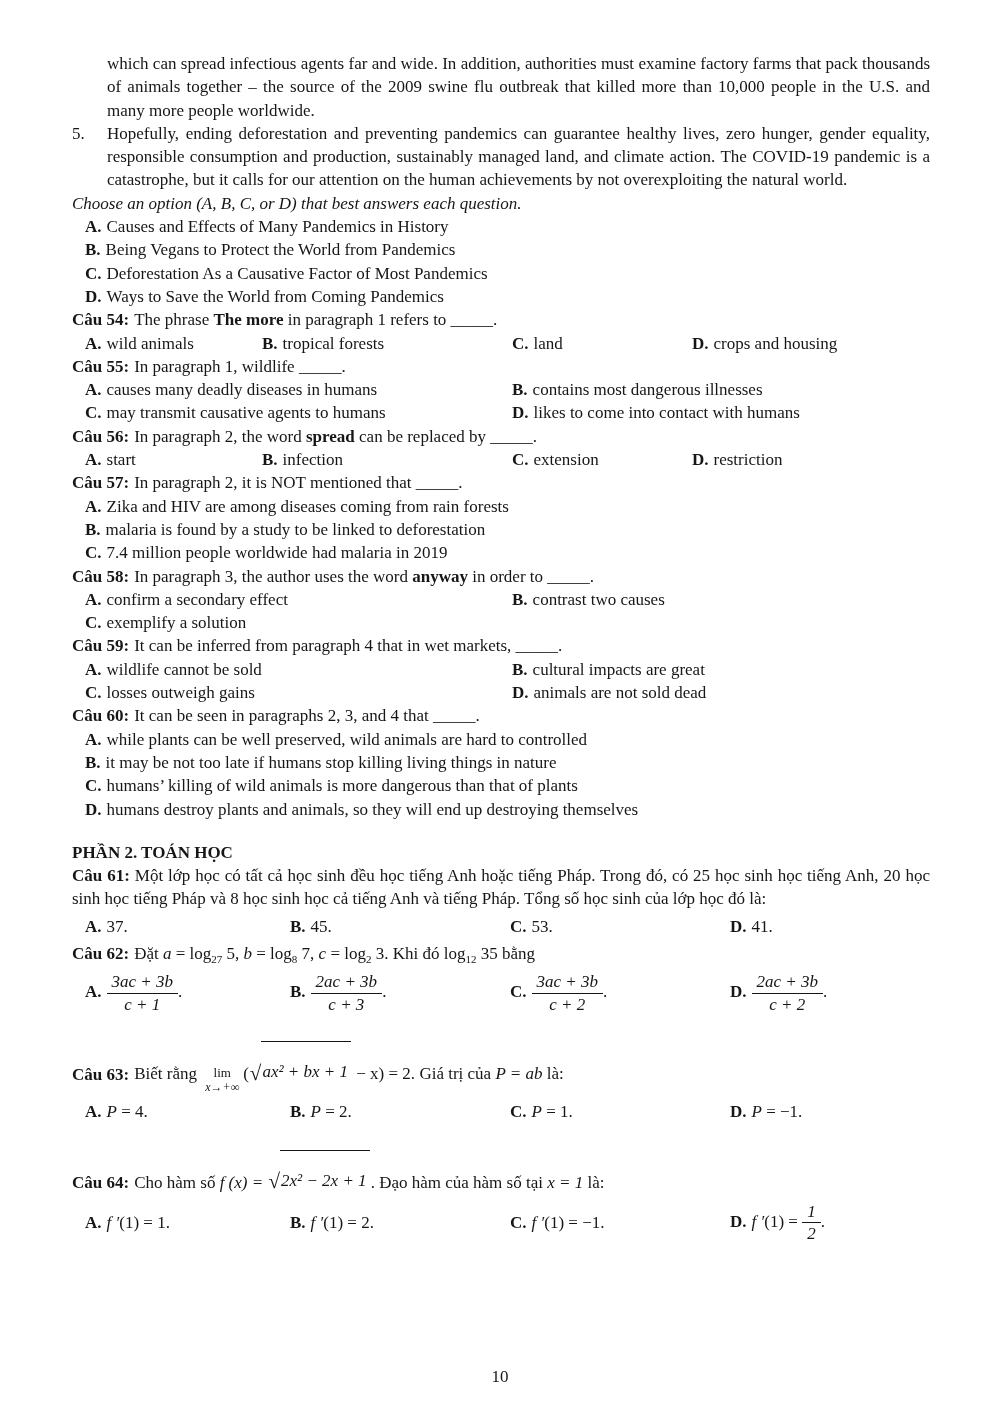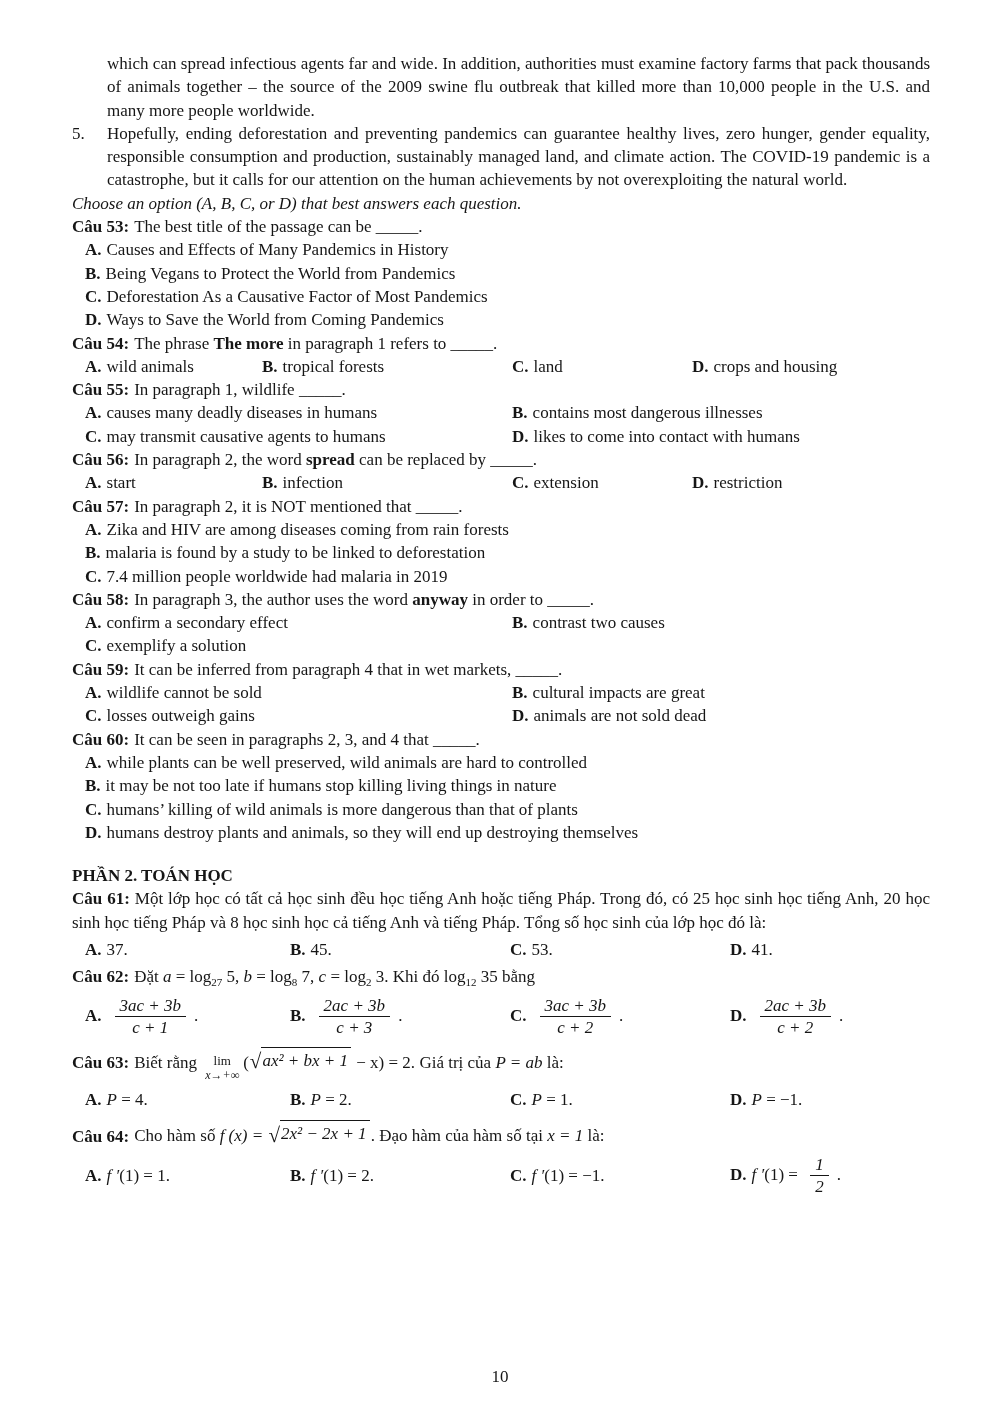--- a/index.html
+++ b/index.html
@@ -17,47 +17,46 @@
   .instr{font-style:italic;}
   .qlabel{font-weight:bold;margin-right:5px;}
   .ok{font-weight:bold;margin-right:5px;}
   .opt-line{padding-left:13px;text-align:left;}
   .opts4{display:grid;grid-template-columns:177px 250px 180px 1fr;padding-left:13px;text-align:left;}
   .opts4m{display:grid;grid-template-columns:205px 220px 220px 1fr;padding-left:13px;text-align:left;align-items:center;}
   .opts2{display:grid;grid-template-columns:427px 1fr;padding-left:13px;text-align:left;}
   .section-title{font-weight:bold;margin-top:20px;}
   .it{font-style:italic;}
   sub{font-size:11px;line-height:0;}
-  .frac{display:inline-block;vertical-align:middle;text-align:center;font-style:italic;line-height:1.15;margin:0 8px;}
+  .frac{display:inline-block;vertical-align:middle;text-align:center;font-style:italic;line-height:1.15;margin:0 0;}
   .frac .fnum{display:block;padding:0 5px 1px;border-bottom:1.3px solid #161616;}
   .frac .fden{display:block;padding:1px 5px 0;}
   .lim{display:inline-block;vertical-align:-11px;text-align:center;line-height:1;margin:0 4px;}
   .lim .ltop{display:block;font-size:13px;}
   .lim .lbot{display:block;font-size:12px;font-style:italic;padding-top:2px;}
   .sqrt{display:inline-flex;align-items:stretch;margin:0 1px;}
   .sqrt .rad{font-size:21px;line-height:1;align-self:flex-end;font-style:normal;}
-  .sqrt .radicand{border-top:1.4px solid #161616;padding:1px 3px 0 1px;font-style:italic;}
+  .sqrt .radicand{border-top:1.4px solid #161616;padding:18px 3px 0 1px;font-style:italic;margin-top:18px;}
   .mrow{margin:7px 0 9px;}
   .pagenum{position:absolute;left:0;right:0;bottom:26px;text-align:center;}
 </style>
 </head>
 <body>
 
 <div class="page">
 
   <p class="hang">which can spread infectious agents far and wide. In addition, authorities must examine factory farms that pack thousands of animals together – the source of the 2009 swine flu outbreak that killed more than 10,000 people in the U.S. and many more people worldwide.</p>
 
   <div class="li5">
     <span class="lnum">5.</span>
     <span class="lbody">Hopefully, ending deforestation and preventing pandemics can guarantee healthy lives, zero hunger, gender equality, responsible consumption and production, sustainably managed land, and climate action. The COVID-19 pandemic is a catastrophe, but it calls for our attention on the human achievements by not overexploiting the natural world.</span>
   </div>
 
   <p class="instr">Choose an option (A, B, C, or D) that best answers each question.</p>
 
-  <p class="q"><b class="qlabel">Câu 53:</b><span>The best title of the passage can be _____.</span></p>
   <p class="opt-line"><b class="ok">A.</b><span>Causes and Effects of Many Pandemics in History</span></p>
   <p class="opt-line"><b class="ok">B.</b><span>Being Vegans to Protect the World from Pandemics</span></p>
   <p class="opt-line"><b class="ok">C.</b><span>Deforestation As a Causative Factor of Most Pandemics</span></p>
   <p class="opt-line"><b class="ok">D.</b><span>Ways to Save the World from Coming Pandemics</span></p>
 
   <p class="q"><b class="qlabel">Câu 54:</b><span>The phrase </span><b>The more</b><span> in paragraph 1 refers to _____.</span></p>
   <div class="opts4">
     <span><b class="ok">A.</b><span>wild animals</span></span>
     <span><b class="ok">B.</b><span>tropical forests</span></span>
     <span><b class="ok">C.</b><span>land</span></span>

